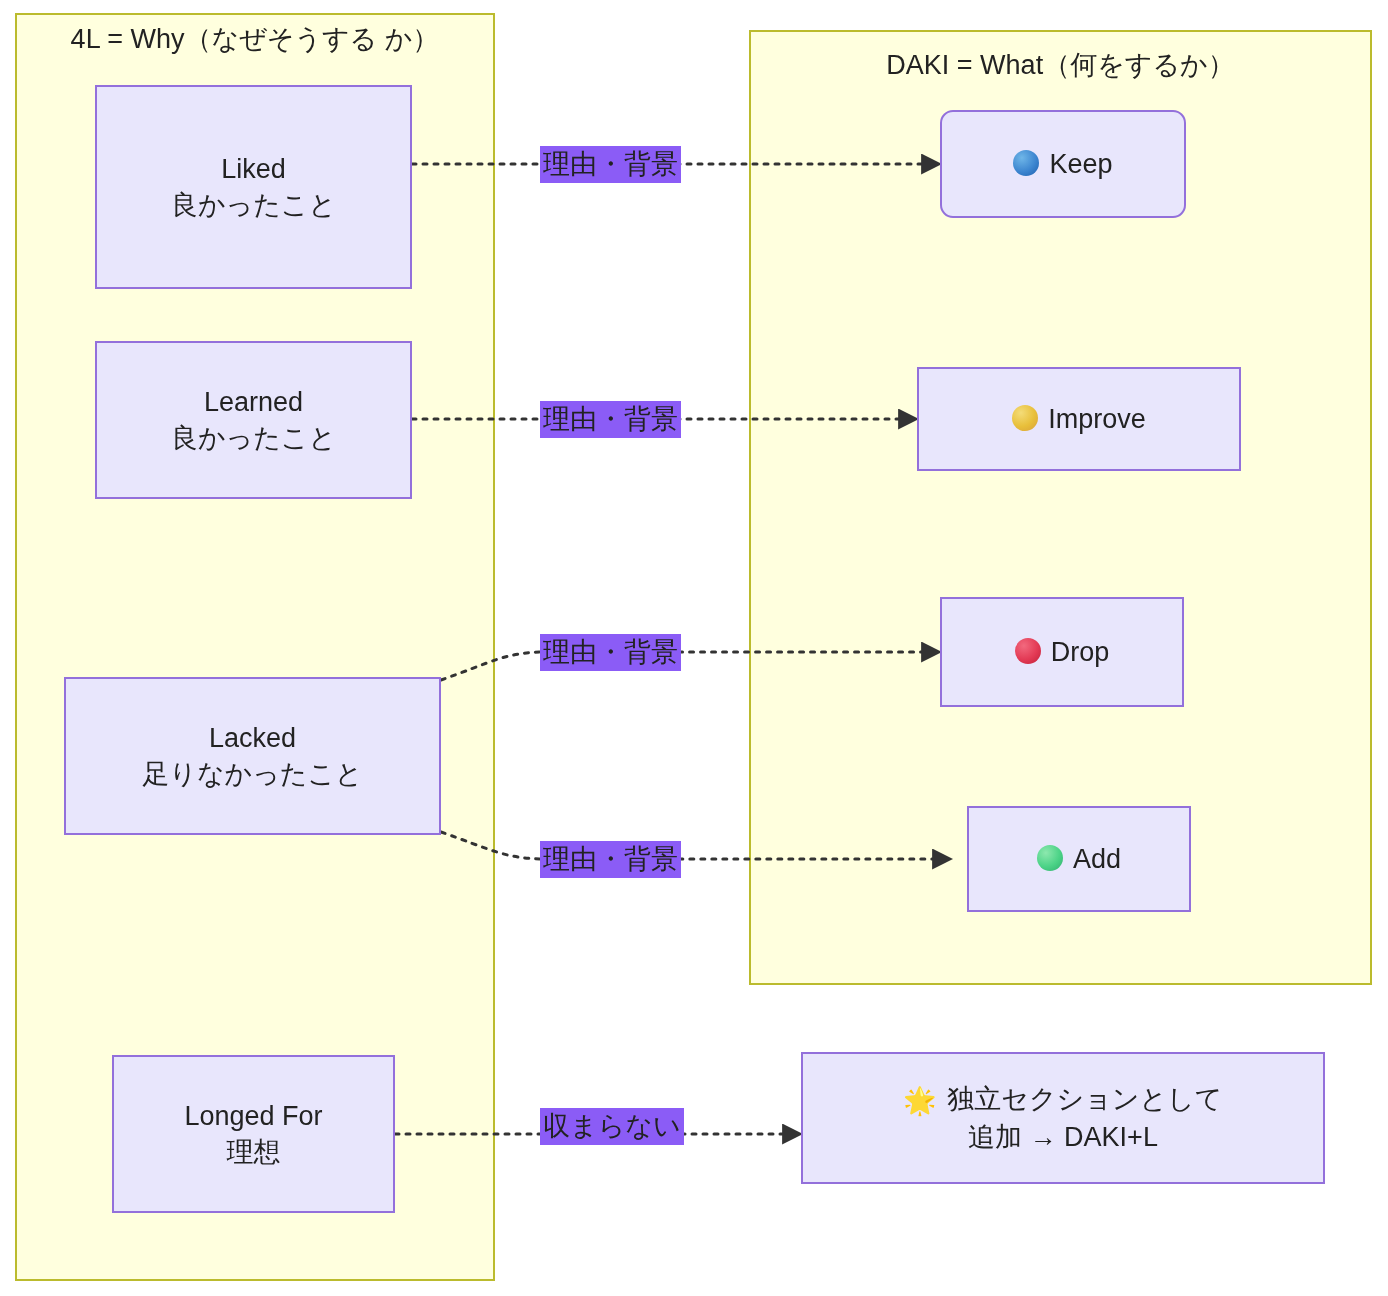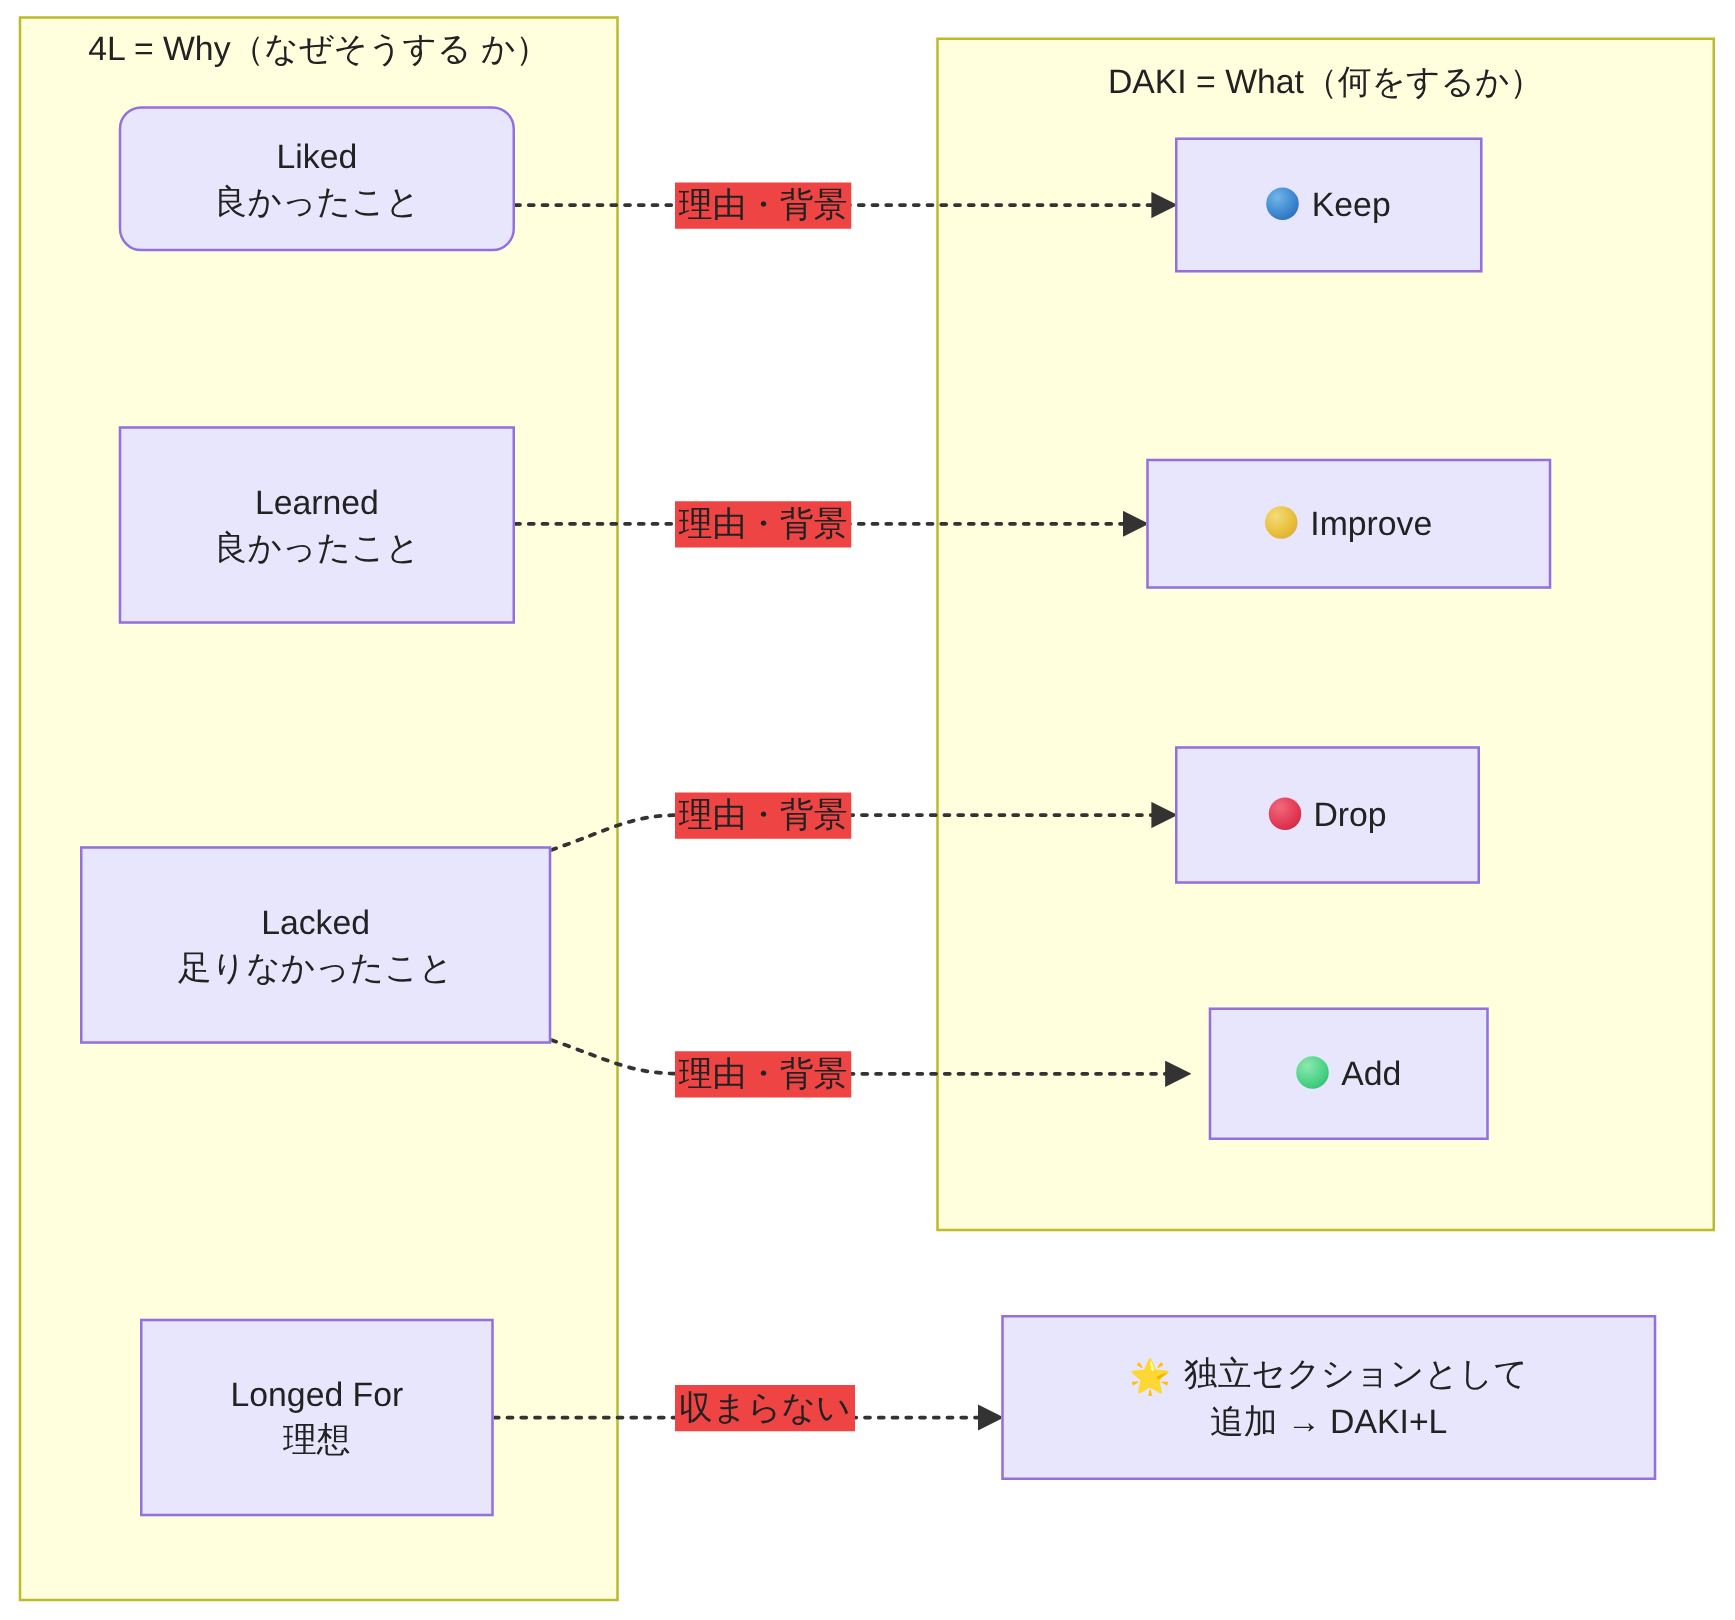--- a/index.html
+++ b/index.html
@@ -84,21 +84,21 @@
     position: absolute;
     left: 0; top: 0;
     width: 1388px;
     height: 1296px;
     z-index: 3;
     pointer-events: none;
   }
 
   .edge-label {
     position: absolute;
-    background: #ef4444;
+    background: #8b5cf6;
     color: #222222;
     font-size: 27px;
     line-height: 1.22;
     padding: 2px 3px;
     white-space: nowrap;
     z-index: 6;
   }
 </style>
 </head>
 <body>
@@ -127,21 +127,21 @@
 
     <path d="M 412,419 L 917,419" fill="none" stroke="#333333" stroke-width="3" stroke-dasharray="4,7" stroke-linecap="round" marker-end="url(#arrow)"></path>
 
     <path d="M 441,680 C 490,663 505,652 545,652 L 940,652" fill="none" stroke="#333333" stroke-width="3" stroke-dasharray="4,7" stroke-linecap="round" marker-end="url(#arrow)"></path>
 
     <path d="M 441,832 C 490,849 505,859 545,859 L 951,859" fill="none" stroke="#333333" stroke-width="3" stroke-dasharray="4,7" stroke-linecap="round" marker-end="url(#arrow)"></path>
 
     <path d="M 395,1134 L 801,1134" fill="none" stroke="#333333" stroke-width="3" stroke-dasharray="4,7" stroke-linecap="round" marker-end="url(#arrow)"></path>
   </svg>
 
-  <div class="node" style="left:95px; top:85px; width:317px; height:116px;border-radius:18px;">
+  <div class="node" style="left:95px; top:85px; width:317px; height:204px;">
     <span class="nlabel">
       <span class="nline">Liked</span>
       <span class="nline">良かったこと</span>
     </span>
   </div>
 
   <div class="node" style="left:95px; top:341px; width:317px; height:158px;">
     <span class="nlabel">
       <span class="nline">Learned</span>
       <span class="nline">良かったこと</span>
@@ -155,21 +155,21 @@
     </span>
   </div>
 
   <div class="node" style="left:112px; top:1055px; width:283px; height:158px;">
     <span class="nlabel">
       <span class="nline">Longed For</span>
       <span class="nline">理想</span>
     </span>
   </div>
 
-  <div class="node" style="left:940px; top:110px; width:246px; height:108px;">
+  <div class="node" style="left:940px; top:110px; width:246px; height:108px;border-radius:13px;">
     <span class="nlabel">
       <span class="dot dot-blue"></span><span>Keep</span>
     </span>
   </div>
 
   <div class="node" style="left:917px; top:367px; width:324px; height:104px;">
     <span class="nlabel">
       <span class="dot dot-yellow"></span><span>Improve</span>
     </span>
   </div>

